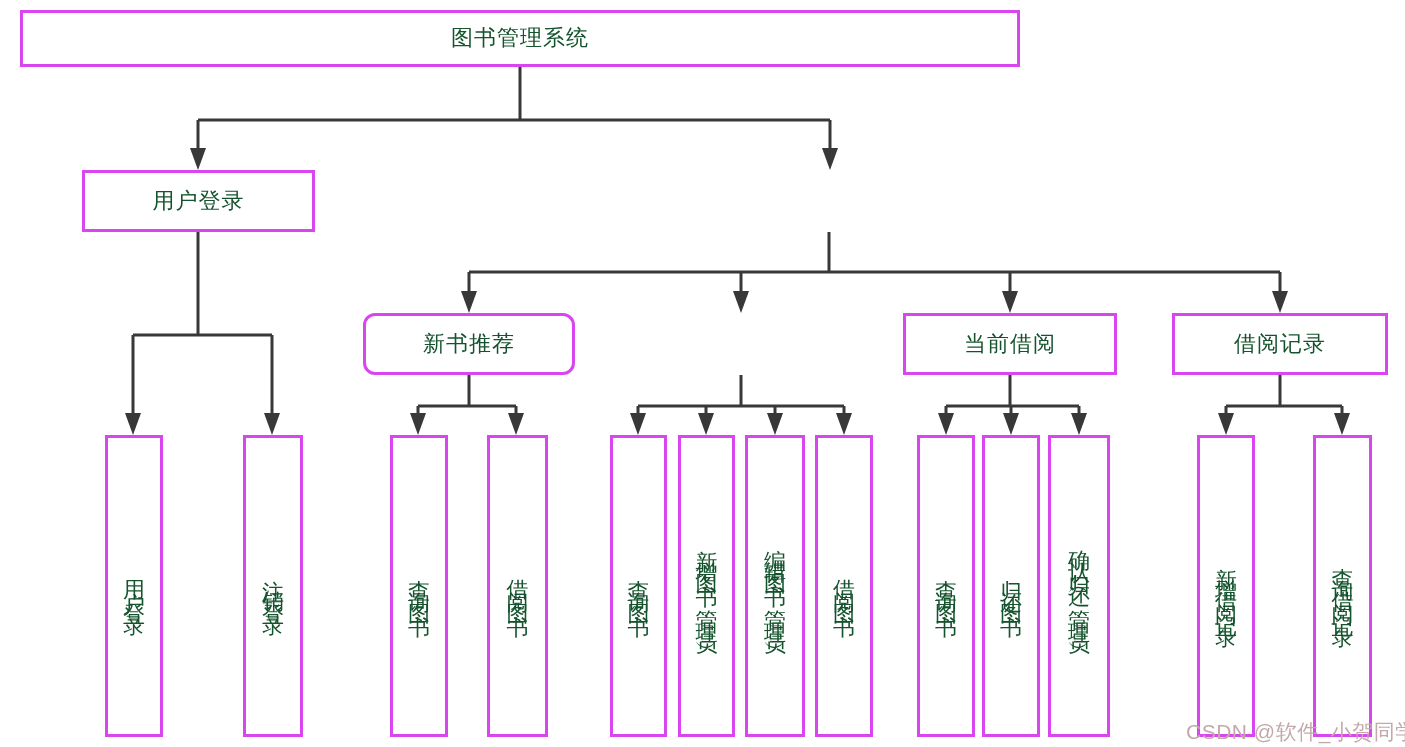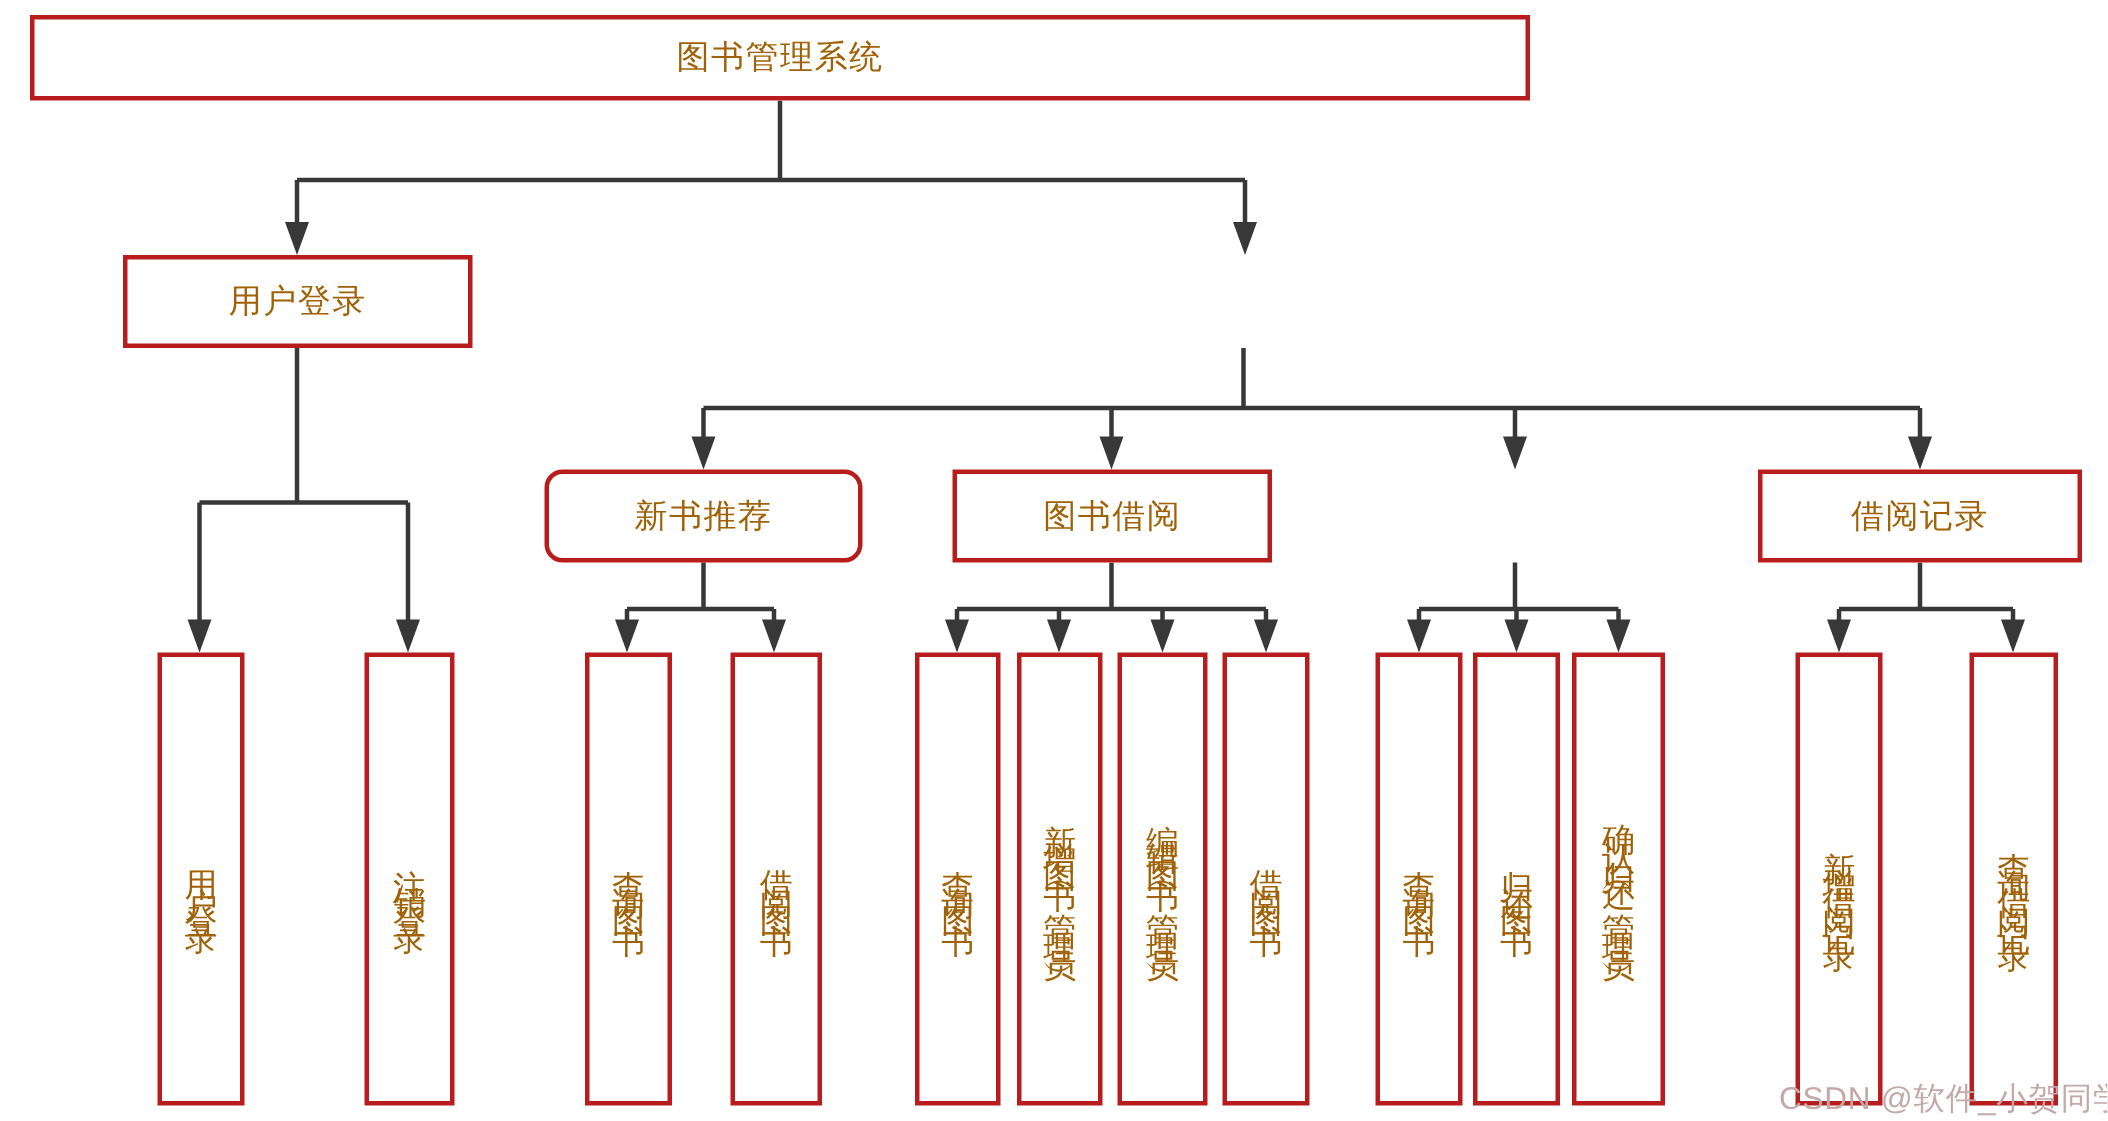--- a/index.html
+++ b/index.html
@@ -19,26 +19,26 @@
     position: absolute;
     left: 0;
     top: 0;
     width: 1405px;
     height: 747px;
     pointer-events: none;
   }
   .box {
     position: absolute;
     box-sizing: border-box;
-    border: 3px solid #b91c1c;
+    border: 3px solid #d946ef;
     background: #ffffff;
     display: flex;
     align-items: center;
     justify-content: center;
-    color: #a16207;
+    color: #14532d;
     font-size: 22px;
     letter-spacing: 1px;
     text-align: center;
     line-height: 1.2;
   }
   .hbox { height: 62px; }
   .vbox {
     top: 435px;
     height: 302px;
     writing-mode: vertical-rl;
@@ -126,21 +126,21 @@
       <polygon points="1218,413 1234,413 1226,435"></polygon>
       <polygon points="1334,413 1350,413 1342,435"></polygon>
     </g>
   </svg>
 
   <div class="box hbox n-root">图书管理系统</div>
 
   <div class="box hbox n-login">用户登录</div>
 
   <div class="box hbox n-newrec">新书推荐</div>
-  <div class="box hbox n-borrow">图书借阅</div>
+  <div class="box hbox n-current">当前借阅</div>
   <div class="box hbox n-records">借阅记录</div>
 
   <div class="box vbox l-ulogin">用户登录</div>
   <div class="box vbox l-logout">注销登录</div>
 
   <div class="box vbox l-query1">查询图书</div>
   <div class="box vbox l-borrow1">借阅图书</div>
 
   <div class="box vbox l-query2">查询图书</div>
   <div class="box vbox l-add">新增图书（管理员）</div>

